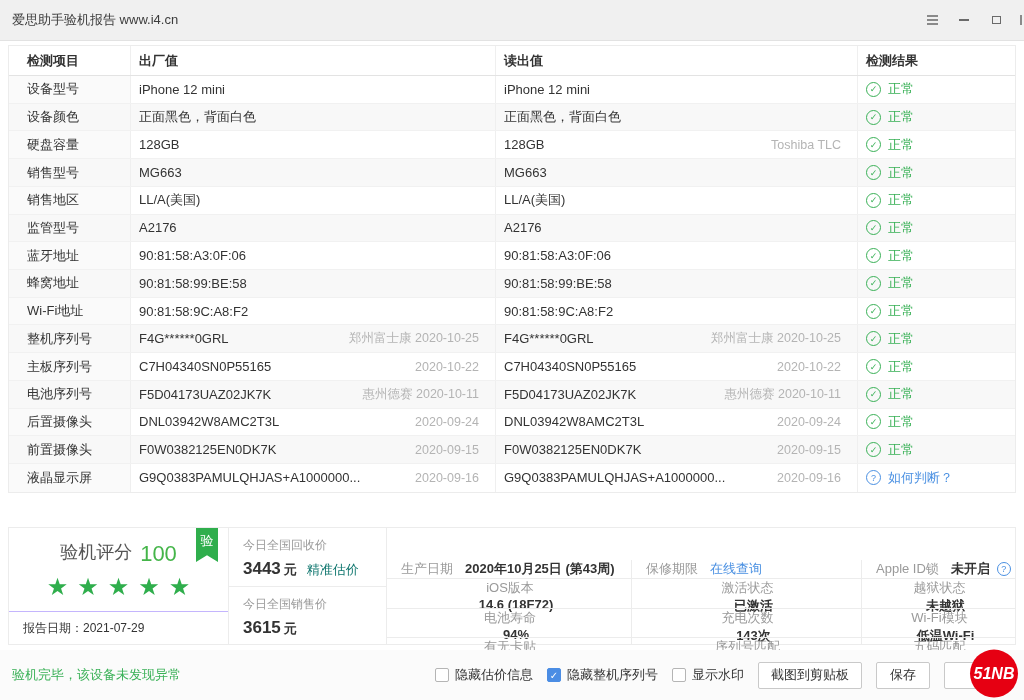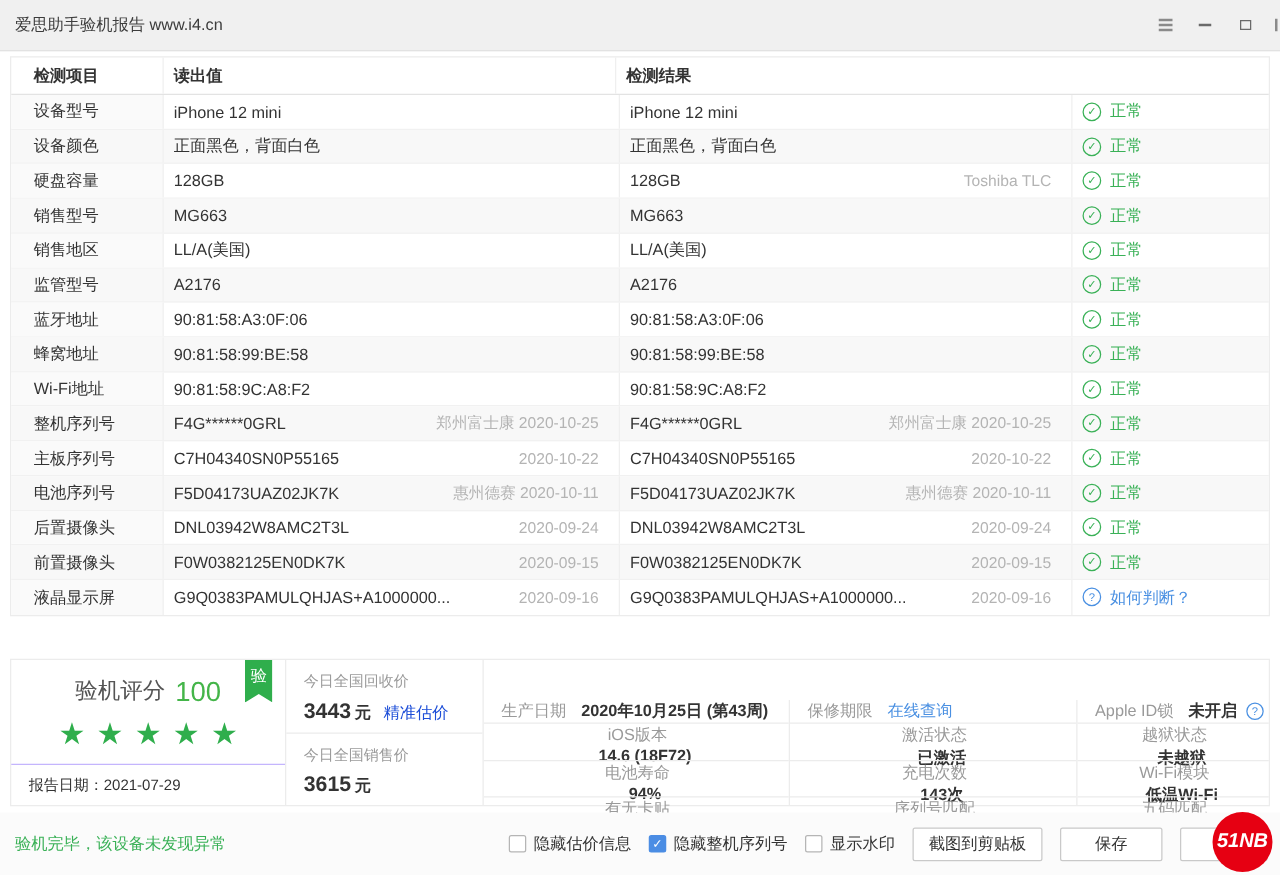--- a/index.html
+++ b/index.html
@@ -60,21 +60,21 @@
     color:#fff; font-size:13px; text-align:center; padding-top:4px;
     clip-path:polygon(0 0,100% 0,100% 100%,50% 80%,0 100%); }
 
   .price-panel { width:158px; border-right:1px solid #ececec; display:flex; flex-direction:column; }
   .price-cell { height:59px; padding:9px 0 0 14px; }
   .price-cell + .price-cell { border-top:1px solid #ececec; }
   .price-label { font-size:12px; color:#9a9a9a; }
   .price-line { margin-top:5px; display:flex; align-items:baseline; }
   .price-num { font-size:17px; font-weight:bold; color:#333; }
   .price-yuan { font-size:13px; font-weight:bold; color:#333; margin-left:3px; }
-  .price-link { font-size:13px; color:#1d4ed8; margin-left:10px; cursor:pointer; }
+  .price-link { font-size:13px; color:#0f766e; margin-left:10px; cursor:pointer; }
 
   .info-grid { flex:1; display:flex;margin-top:32px; }
   .info-col { display:flex; flex-direction:column; }
   .info-col + .info-col { border-left:1px solid #ececec; }
   .col-a { width:244px; } .col-b { width:230px; } .col-c { flex:1; }
   .info-cell { height:29.5px; display:flex; align-items:center; padding-left:14px; font-size:13px; }
   .info-cell + .info-cell { border-top:1px solid #ececec;flex-direction:column; }
   .info-label { color:#9a9a9a; margin-right:12px; white-space:nowrap; }
   .info-value { color:#333; font-weight:bold; white-space:nowrap; }
   .info-link { color:#4a90e2; font-weight:normal; cursor:pointer; }
@@ -90,21 +90,21 @@
   .footer-controls { margin-left:auto; display:flex; align-items:center; gap:14px; position:relative;
     padding-right:2px; }
   .cb-wrap { display:flex; align-items:center; gap:6px; cursor:pointer; }
   .cb-box { width:14px; height:14px; border:1px solid #b5b5b5; border-radius:2px; background:#fff;
     display:flex; align-items:center; justify-content:center; font-size:10px; color:#fff; }
   .cb-wrap.checked .cb-box { background:#4b8de4; border-color:#4b8de4; }
   .cb-label { font-size:13px; color:#333; }
   .f-btn { height:27px; background:#fff; border:1px solid #c9c9c9; border-radius:2px;
     font-size:13px; color:#333; padding:0 12px; cursor:pointer;
     font-family:"Liberation Sans","DejaVu Sans",sans-serif; }
-  .btn-save { width:82px; }
+  .btn-save { width:54px; }
   .btn-last { width:70px; }
   .badge-51nb { position:absolute; right:-2px; top:50%; transform:translateY(-53%);
     width:48px; height:48px; border-radius:50%; background:#e60012; color:#fff;
     display:flex; align-items:center; justify-content:center;
     font-size:16px; font-weight:bold; font-style:italic; letter-spacing:0; }
 </style>
 </head>
 <body>
 
 <div class="titlebar">
@@ -123,20 +123,21 @@
     <span class="win-btn">
         <span class="icon-restore"></span>
       </span>
     <span class="icon-close-sliver"></span>
   </div>
 </div>
 
 <div class="report-table">
   <div class="t-head">
     <div class="t-cell c-item">检测项目</div>
+    <div class="t-cell c-factory">出厂值</div>
     <div class="t-cell c-read">读出值</div>
     <div class="t-cell c-result">检测结果</div>
   </div>
   <div class="t-body">
 
       <div class="t-row ok">
         <div class="t-cell c-item">设备型号</div>
         <div class="t-cell c-factory">
           <span>iPhone 12 mini</span>
           <span class="cell-note"></span>

